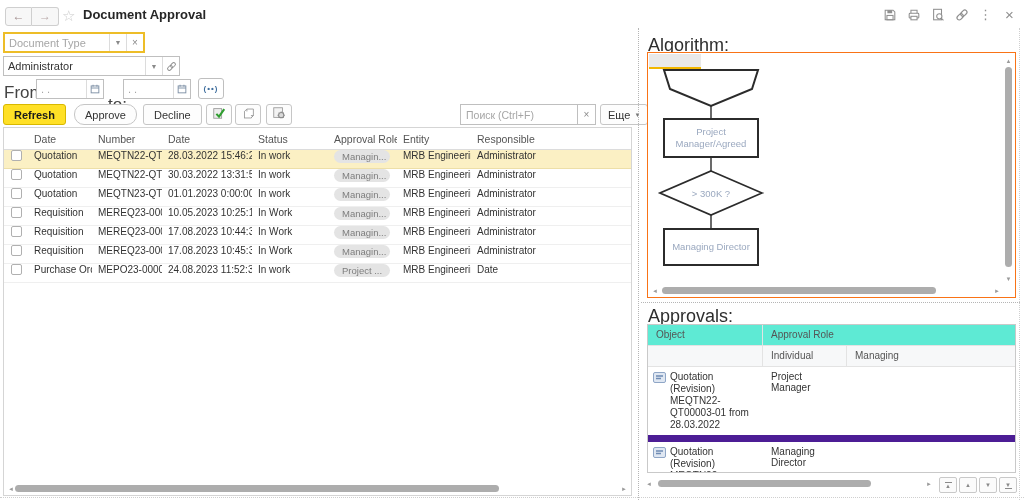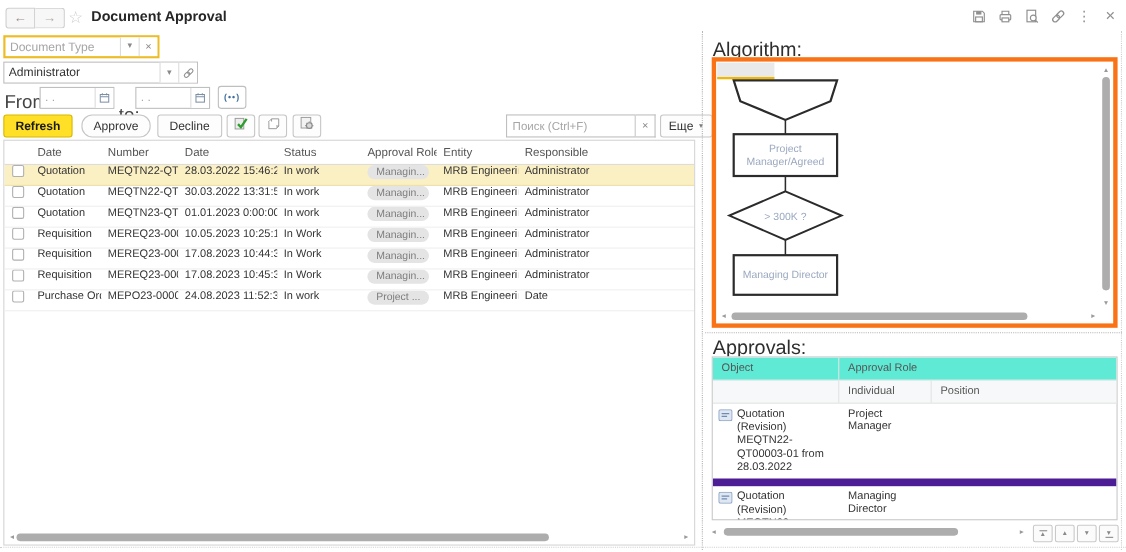--- a/index.html
+++ b/index.html
@@ -66,21 +66,21 @@
   .vscroll .thumb { position:absolute; left:0; width:7px; background:#adadad; border-radius:4px; }
 
   
   .vsplit { position:absolute; left:638px; top:28px; bottom:2px; width:0; border-left:1px dotted #b5b5b5; }
   .vsplit-r { position:absolute; left:1019px; top:28px; bottom:2px; width:0; border-left:1px dotted #cfcfcf; }
   .hsplit { position:absolute; left:641px; right:4px; top:302px; height:0; border-top:1px dotted #b5b5b5; }
   .hsplit-b { position:absolute; left:0; right:0; top:497px; height:0; border-top:1px dotted #cfcfcf; }
 
   
   .panel-label { position:absolute; font-size:18px; color:#2e2e2e; }
-  .algbox { position:absolute; left:647px; top:52px; width:369px; height:246px; border:4px solid #f97316; background:#fff; }
+  .algbox { position:absolute; left:647px; top:52px; width:369px; height:246px; border:1px solid #f97316; background:#fff; }
   .algtab { position:absolute; left:1px; top:1px; width:52px; height:15px; background:#e9e9e9; border-bottom:2px solid #f2b700; }
   .flow { position:absolute; left:2px; top:14px; }
   .flow text { fill:#9aa8bf; font:9.5px "Liberation Sans", sans-serif; }
 
   .aprbox { position:absolute; left:647px; top:324px; width:369px; height:149px; border:1px solid #c9c9c9; background:#fff; overflow:hidden; font-size:10px; }
   .ahead1 { display:flex; height:21px; background:#5eead4; border-bottom:1px solid #e3e3e3; color:#555; }
   .ahead2 { display:flex; height:21px; background:#f7f8f9; border-bottom:1px solid #e3e3e3; color:#555; }
   .ahc { padding:4px 8px; overflow:hidden; white-space:nowrap; }
   .aco { width:115px; flex:none; border-right:1px solid #e3e3e3; }
   .aci { width:84px; flex:none; border-right:1px solid #e3e3e3; }
@@ -372,21 +372,21 @@
 
   <div class="panel-label" style="left:648px; top:306px;">Approvals:</div>
   <div class="aprbox">
     <div class="ahead1">
       <div class="ahc aco">Object</div>
       <div class="ahc" style="flex:1">Approval Role</div>
     </div>
     <div class="ahead2">
       <div class="ahc aco"></div>
       <div class="ahc aci">Individual</div>
-      <div class="ahc acp">Position</div>
+      <div class="ahc acp">Managing</div>
     </div>
     <div>
         <div class="arow">
           <div class="acell ao">
             <span class="docic"><svg width="13" height="11" viewBox="0 0 13 11">
                 <rect x="0.5" y="0.5" width="12" height="10" rx="1.5" fill="#dfe7f2" stroke="#8fa6c6"></rect>
                 <path d="M3 4h7M3 6.5h5" stroke="#6f8cb4" stroke-width="1.3"></path>
               </svg></span>
             <span class="aotext">Quotation (Revision) MEQTN22-QT00003-01 from 28.03.2022</span>
           </div>

